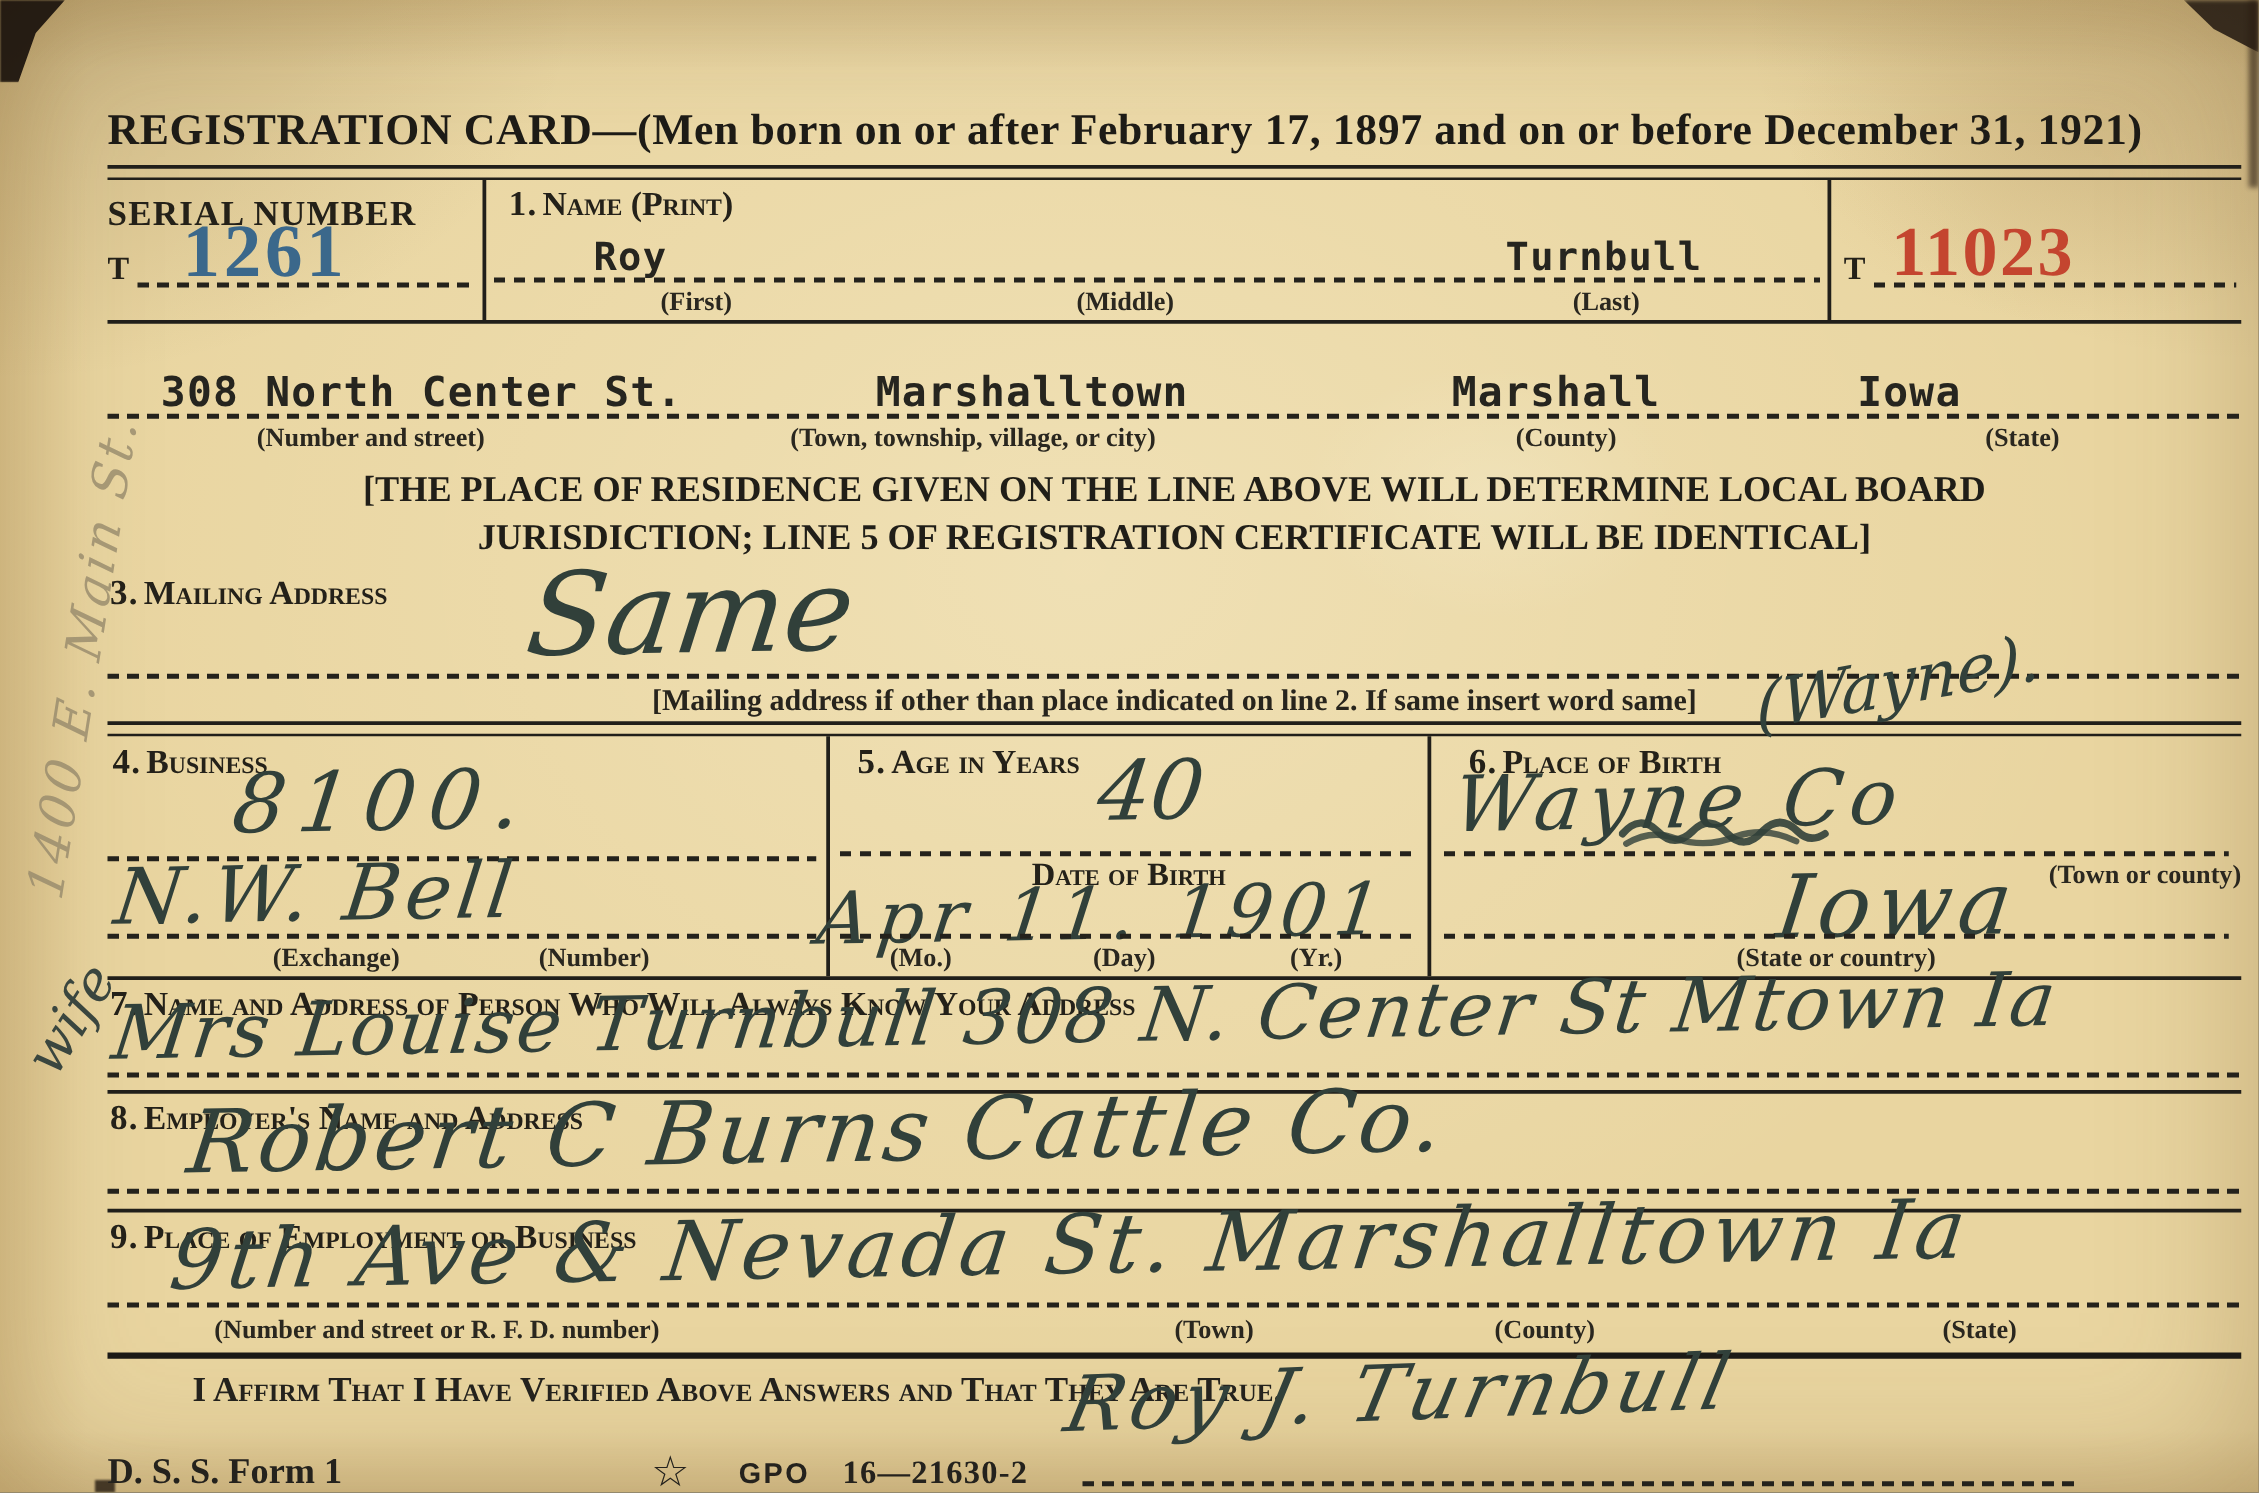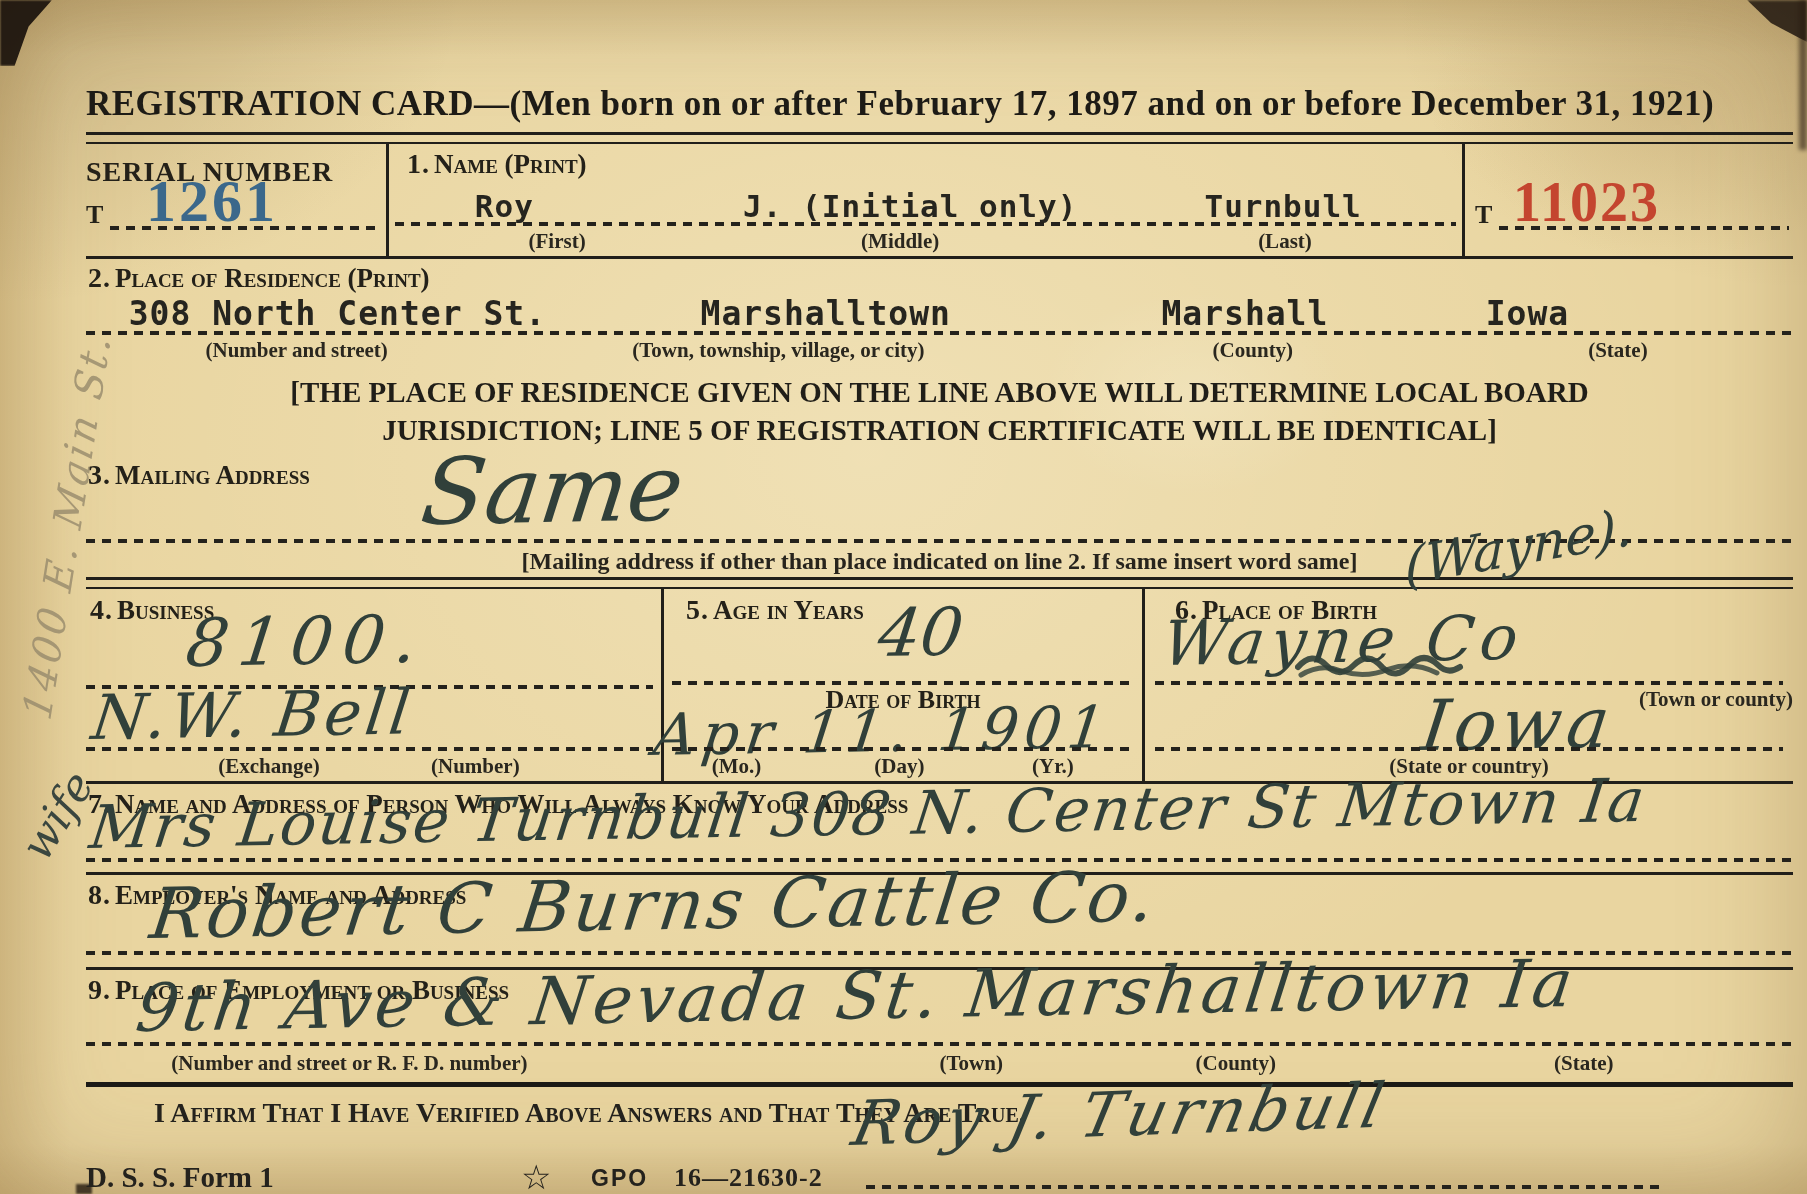--- a/index.html
+++ b/index.html
@@ -98,41 +98,36 @@
         <div class="big-blue abs" style="left:60px;bottom:20px;">1261</div>
         <div class="dotline" style="left:24px;right:6px;bottom:26px;"></div>
       </div>
 
       <div class="cell c-name">
         <div style="padding:4px 0 0 18px;">
           <span class="lbl-caps" style="font-variant:normal;">1.</span>
           <span class="lbl">Name (Print)</span>
         </div>
         <div class="typed abs" style="left:8%;bottom:32px;">Roy</div>
-        <div class="typed abs" style="left:33%;bottom:32px;">J. (Initial only)</div>
         <div class="typed abs" style="left:76%;bottom:32px;">Turnbull</div>
         <div class="dotline" style="left:6px;right:6px;bottom:30px;"></div>
         <div class="sub abs" style="left:13%;bottom:2px;">(First)</div>
         <div class="sub abs" style="left:44%;bottom:2px;">(Middle)</div>
         <div class="sub abs" style="left:81%;bottom:2px;">(Last)</div>
       </div>
 
       <div class="cell c-order">
         <div class="tprefix abs" style="left:10px;bottom:26px;">T</div>
         <div class="big-red abs" style="left:48px;bottom:22px;">11023</div>
         <div class="dotline" style="left:34px;right:4px;bottom:26px;"></div>
       </div>
     </div>
     <div class="rule"></div>
 
     <div class="sect" style="height:104px;">
-      <div style="padding:3px 0 0 2px;">
-        <span class="lbl-caps" style="font-variant:normal;">2.</span>
-        <span class="lbl">Place of Residence (Print)</span>
-      </div>
       <div class="typed abs" style="left:2.5%;bottom:30px;font-size:33px;">308 North Center St.</div>
       <div class="typed abs" style="left:36%;bottom:30px;font-size:33px;text-align:center;">Marshalltown</div>
       <div class="typed abs" style="left:63%;bottom:30px;font-size:33px;">Marshall</div>
       <div class="typed abs" style="left:82%;bottom:30px;font-size:33px;">Iowa</div>
       <div class="dotline" style="left:0;right:0;bottom:28px;"></div>
       <div class="sub abs" style="left:7%;bottom:0;">(Number and street)</div>
       <div class="sub abs" style="left:32%;bottom:0;margin-top:28px;">(Town, township, village, or city)</div>
       <div class="sub abs" style="left:66%;bottom:0;">(County)</div>
       <div class="sub abs" style="left:88%;bottom:0;">(State)</div>
     </div>

